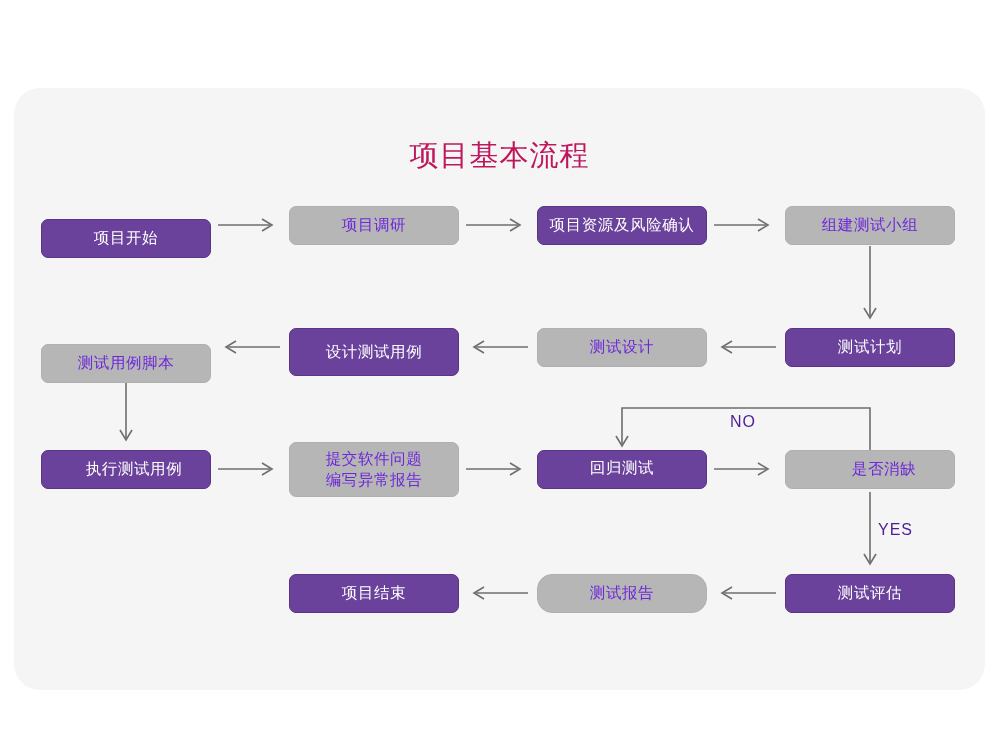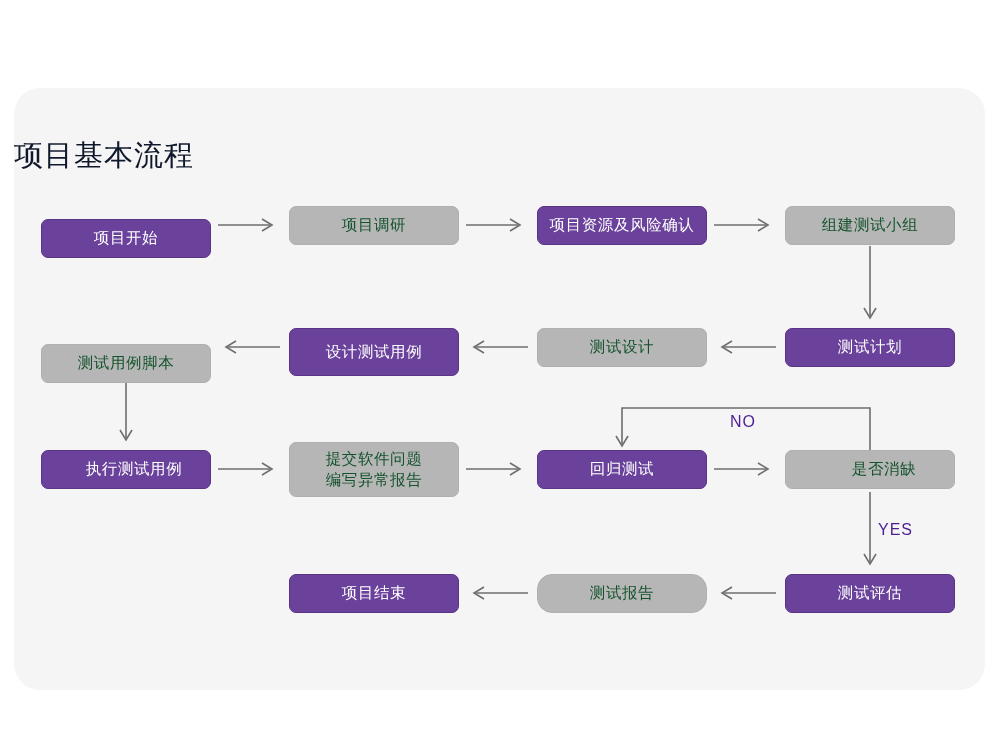--- a/index.html
+++ b/index.html
@@ -23,24 +23,24 @@
     height: 602px;
     background: #f5f5f6;
     border-radius: 26px;
   }
 
   #title {
     position: absolute;
     left: 0;
     top: 48px;
     width: 971px;
-    text-align: left;
+    text-align: center;
     font-size: 29px;
     font-weight: 400;
-    color: #0f172a;
+    color: #be185d;
     letter-spacing: 1px;
   }
 
   
   #flow {
     position: absolute;
     left: 0;
     top: 0;
     width: 1000px;
     height: 750px;
@@ -64,21 +64,21 @@
     user-select: none;
   }
   .node.purple {
     background: #6a419b;
     border: 1px solid #5a3585;
     color: #ffffff;
   }
   .node.gray {
     background: #b6b6b6;
     border: 1px solid #b0b0b0;
-    color: #14532d;
+    color: #6d28d9;
   }
 
   
   .conn {
     position: absolute;
   }
   .conn svg { display: block; overflow: visible; }
 
   .edge-label {
     position: absolute;
@@ -218,21 +218,21 @@
 
   <div class="node gray" style="left:537px; top:328px; width:170px; height:39px;">测试设计</div>
 
   <div class="node purple" style="left:785px; top:328px; width:170px; height:39px;">测试计划</div>
 
   <div class="node purple" style="left:41px;  top:450px; width:170px; height:39px;padding-left:16px;">执行测试用例</div>
 
   <div class="node gray" style="left:289px; top:442px; width:170px; height:55px;">提交软件问题
 编写异常报告</div>
 
-  <div class="node purple" style="left:537px; top:450px; width:170px; height:39px;">回归测试</div>
+  <div class="node purple" style="left:537px; top:450px; width:170px; height:39px;font-family:Liberation Mono, monospace;">回归测试</div>
 
   <div class="node gray" style="left:785px; top:450px; width:170px; height:39px;padding-left:28px;">是否消缺</div>
 
   <div class="node purple" style="left:289px; top:574px; width:170px; height:39px;">项目结束</div>
 
   <div class="node gray" style="left:537px; top:574px; width:170px; height:39px;border-radius:15px;">测试报告</div>
 
   <div class="node purple" style="left:785px; top:574px; width:170px; height:39px;">测试评估</div>
 
 </div>

